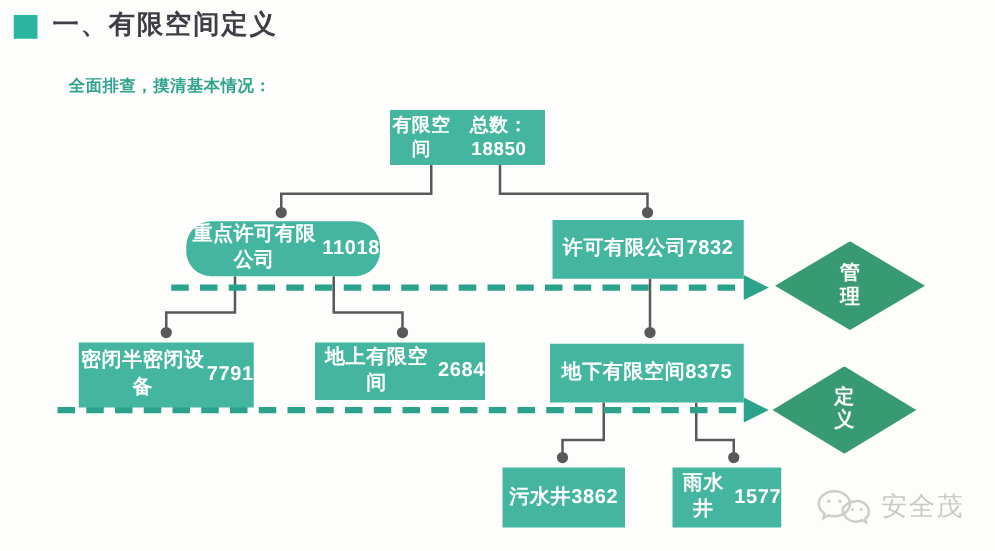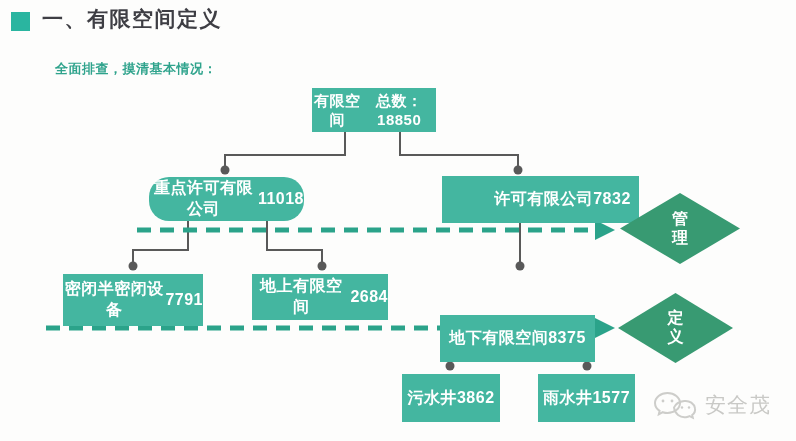--- a/index.html
+++ b/index.html
@@ -34,26 +34,26 @@
   .node{
     position:absolute;
     background:#44b6a0;color:#ffffff;
     display:flex;flex-direction:row;justify-content:center;align-items:center;
     text-align:center;font-weight:bold;
   }
   .node .nl,.node .nv{font-size:16px;line-height:1.3;letter-spacing:0.5px;}
   .n-root{left:312px;top:88px;width:124px;height:44px;}
   .n-root .nl,.n-root .nv{font-size:15px;}
   .n-l2a{left:149px;top:177px;width:155px;height:44px;border-radius:20px;}
-  .n-l2b{left:442px;top:176px;width:153px;height:47px;padding-left:44px;}
+  .n-l2b{left:442px;top:176px;width:153px;height:47px;}
   .n-l3a{left:63px;top:274px;width:140px;height:52px;}
   .n-l3b{left:252px;top:274px;width:136px;height:46px;}
-  .n-l3c{left:440px;top:275px;width:155px;height:47px;margin-top:40px;}
+  .n-l3c{left:440px;top:275px;width:155px;height:47px;}
   .n-l4a{left:402px;top:374px;width:98px;height:48px;}
-  .n-l4b{left:538px;top:374px;width:97px;height:48px;}
+  .n-l4b{left:538px;top:374px;width:87px;height:48px;}
   
   .diamond{
     position:absolute;background:#389a72;color:#ffffff;
     clip-path:polygon(50% 0,100% 50%,50% 100%,0 50%);
     display:flex;align-items:center;justify-content:center;
     font-weight:bold;
   }
   .d1{left:620px;top:193px;width:120px;height:71px;}
   .d2{left:618px;top:293px;width:115px;height:70px;}
   .vtext{

